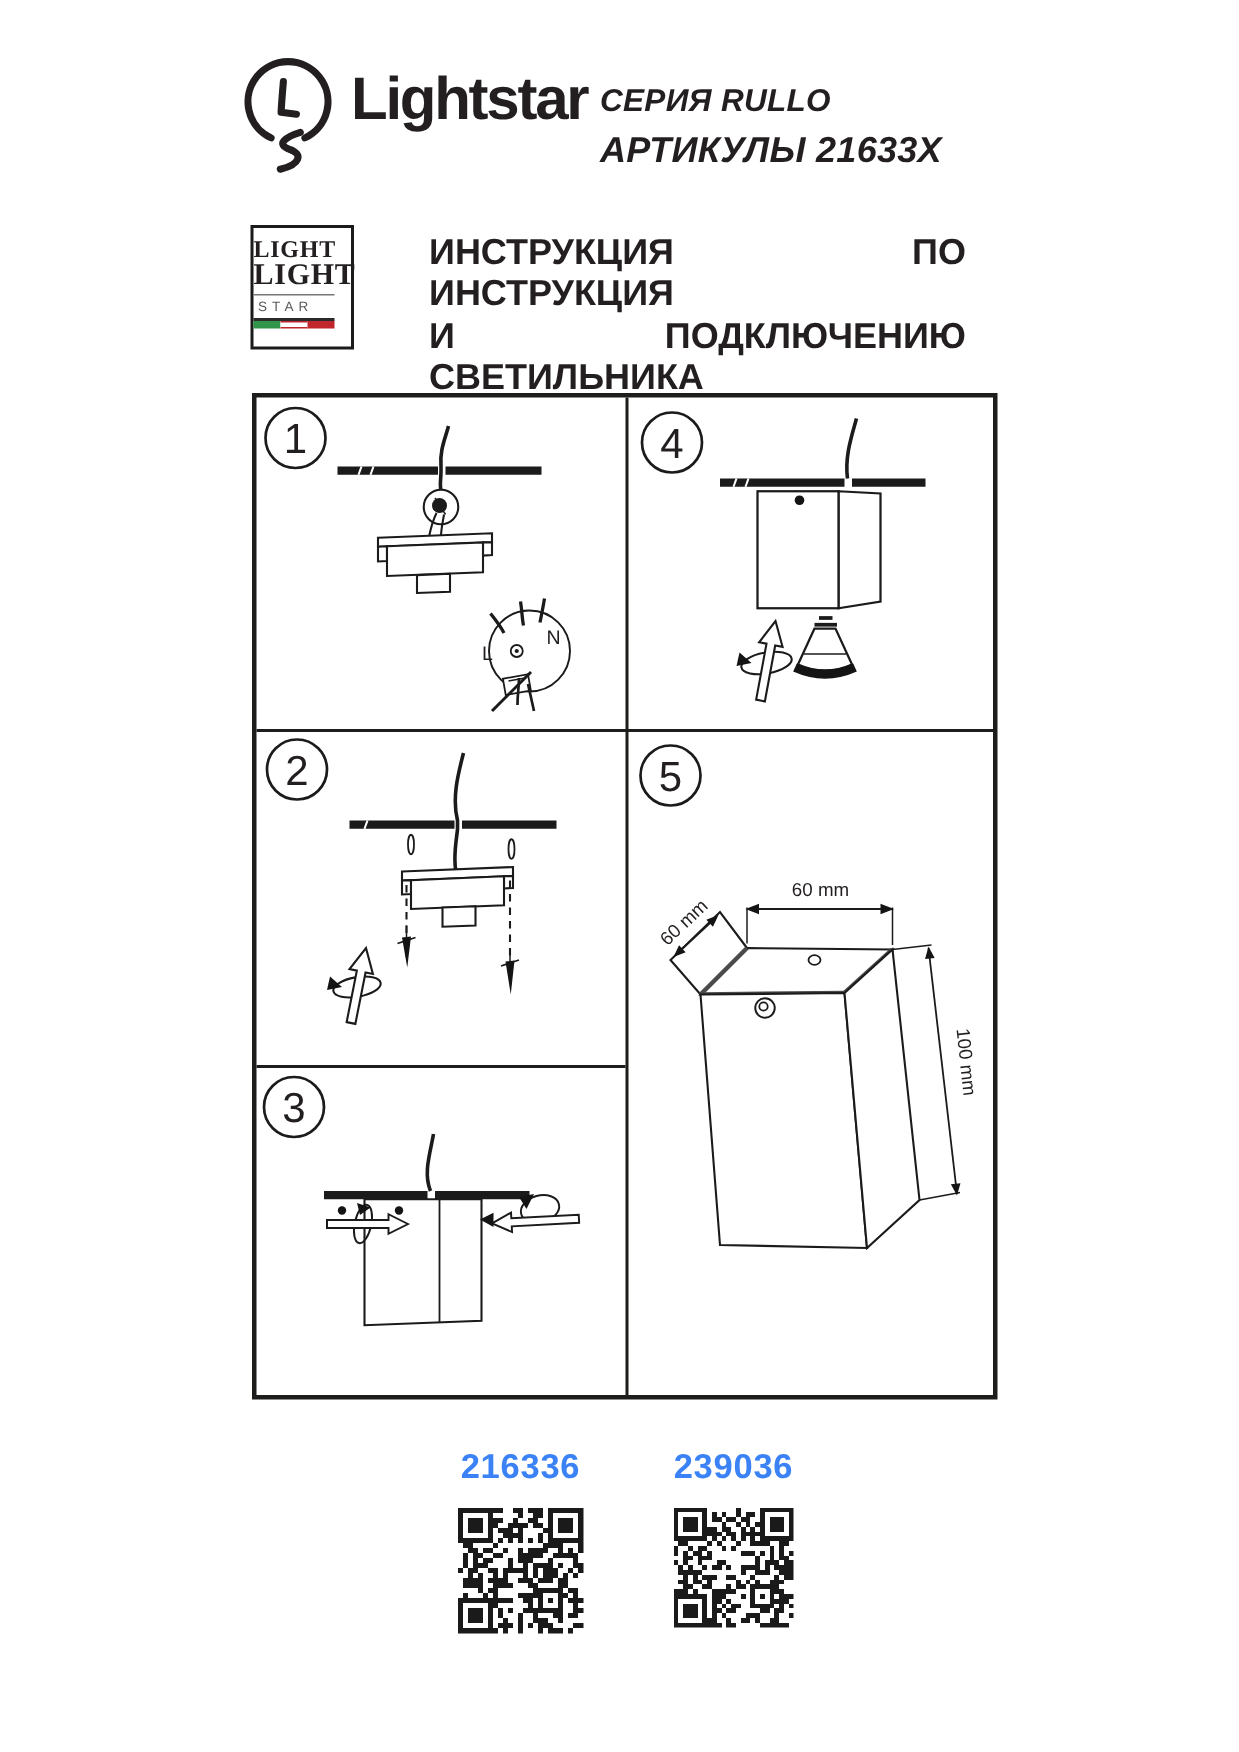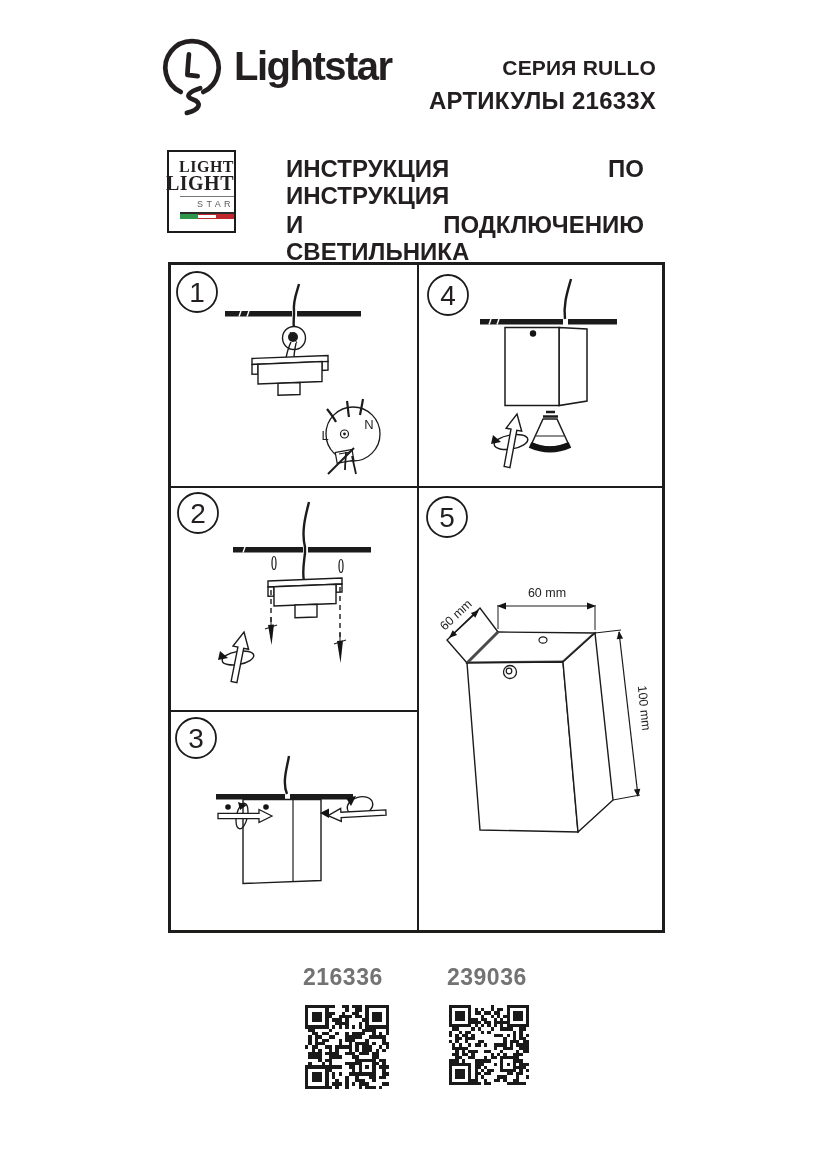--- a/index.html
+++ b/index.html
@@ -2,47 +2,47 @@
 <html><head>
 <meta charset="utf-8">
 <style>
   html,body{margin:0;padding:0;background:#fff;}
   .page{position:relative;width:753px;height:1168px;background:#ffffff;overflow:hidden;
         font-family:"Liberation Sans",sans-serif;color:#231f20;}
   svg text{font-family:"Liberation Sans",sans-serif;fill:#231f20;}
   
   .bulb-logo{position:absolute;left:152px;top:38px;width:80px;height:82px;}
   .brand{position:absolute;left:234px;top:44px;font-size:40px;font-weight:bold;letter-spacing:-1.5px;}
-  .hdr-right{position:absolute;left:400px;top:56px;width:256px;text-align:right;}
+  .hdr-right{position:absolute;left:400px;top:56px;width:256px;text-align:left;font-style:italic;}
   .hdr-right .series{font-size:21px;font-weight:bold;letter-spacing:.2px;}
   .hdr-right .articles{font-size:24px;font-weight:bold;margin-top:7px;letter-spacing:.2px;}
   
   .lsg-box{position:absolute;left:167px;top:150px;width:69px;height:83px;border:2px solid #1b1b1b;
-           box-sizing:border-box;display:flex;flex-direction:column;align-items:flex-end;padding-top:7px;}
+           box-sizing:border-box;display:flex;flex-direction:column;align-items:flex-start;padding-top:7px;}
   .lsg-l1{font-family:"Liberation Serif",serif;font-weight:bold;font-size:16px;letter-spacing:.5px;line-height:15px;}
   .lsg-l2{font-family:"Liberation Serif",serif;font-weight:bold;font-size:20px;letter-spacing:.5px;line-height:19px;}
   .lsg-rule{width:54px;height:1px;background:#777;margin-top:3px;}
   .lsg-l3{font-size:9px;letter-spacing:3.4px;color:#5a5a5a;margin-top:2px;margin-left:3px;line-height:10px;}
   .lsg-flag{width:54px;height:5px;margin-top:3px;border-top:2px solid #2b2b2b;display:flex;}
   .lsg-flag span{flex:1;height:100%;}
   .flag-mid{box-sizing:border-box;border-top:1px solid #c0272d;border-bottom:1px solid #c0272d;}
   
   .title-block{position:absolute;left:286px;top:155px;width:358px;font-weight:bold;}
   .title-block .t1{font-size:24px;line-height:27px;text-align:justify;text-align-last:justify;}
   .title-block .t2{font-size:24px;line-height:27px;margin-top:2px;text-align:justify;text-align-last:justify;}
   
   .grid{position:absolute;left:168px;top:262px;width:491px;height:665px;border:3px solid #1d1d1b;}
   .vdiv{position:absolute;left:246px;top:0;width:2px;height:665px;background:#1d1d1b;}
   .hdiv1{position:absolute;left:0;top:221px;width:491px;height:2px;background:#1d1d1b;}
   .hdiv2{position:absolute;left:0;top:445px;width:246px;height:2px;background:#1d1d1b;}
   .panel{position:absolute;}
   .p1{left:0;top:0;}   .p2{left:0;top:223px;} .p3{left:0;top:447px;}
   .p4{left:248px;top:0;} .p5{left:248px;top:223px;}
   
-  .qr-label{position:absolute;font-size:23px;font-weight:bold;text-align:left;color:#737373;letter-spacing:.5px;}
+  .qr-label{position:absolute;font-size:23px;font-weight:bold;text-align:center;color:#3b82f6;letter-spacing:.5px;}
   .ql1{left:303px;top:964px;width:88px;} .ql2{left:447px;top:964px;width:84px;}
   .qr{position:absolute;} .q1{left:305px;top:1005px;width:84px;height:84px;} .q2{left:449px;top:1005px;width:80px;height:80px;}
   .ln{stroke:#1b1b1b;fill:none;}
   .wh{fill:#ffffff;stroke:#1b1b1b;}
   .num{font-size:28px;}
 </style>
 </head>
 <body>
 
 <div class="page">

